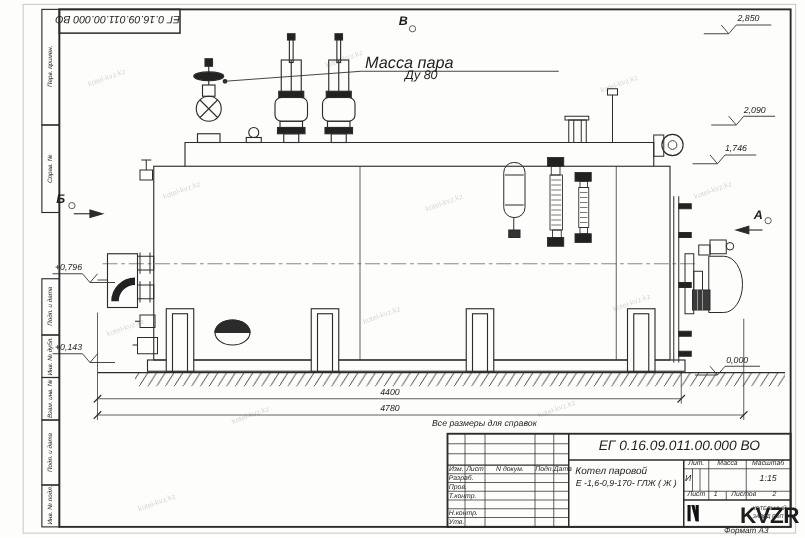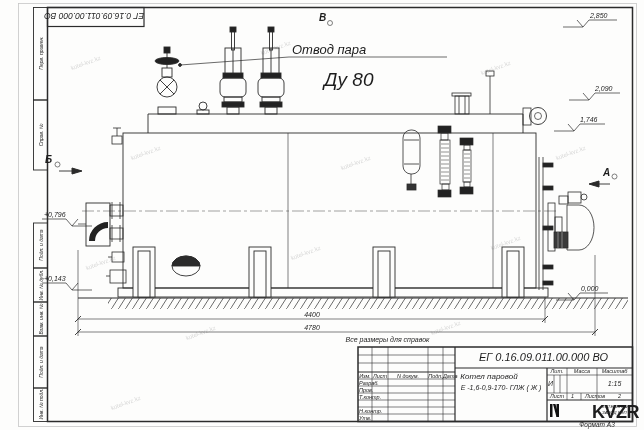--- a/index.html
+++ b/index.html
@@ -274,22 +274,22 @@
   <span class="t c" style="left:48px;top:11px;width:96px;font-size:8.5px;transform:rotate(180deg)">ЕГ 0.16.09.011.00.000  ВО</span>
 
   <span class="t rot" style="left:40.5px;top:53px;font-size:5px">Перв. примен.</span>
   <span class="t rot" style="left:40.5px;top:135px;font-size:5px">Справ. №</span>
   <span class="t rot" style="left:40.5px;top:245px;font-size:5px">Подп. и дата</span>
   <span class="t rot" style="left:40.5px;top:285px;font-size:5px">Инв. № дубл.</span>
   <span class="t rot" style="left:40.5px;top:319px;font-size:5px">Взам. инв. №</span>
   <span class="t rot" style="left:40.5px;top:362px;font-size:5px">Подп. и дата</span>
   <span class="t rot" style="left:40.5px;top:404px;font-size:5px">Инв. № подл.</span>
 
-  <span class="t" style="left:292px;top:43px;font-size:13px">Отвод пара</span>
-  <span class="t" style="left:324px;top:70px;font-size:19px">Ду 80</span>
+  <span class="t" style="left:292px;top:43px;font-size:13px">Масса пара</span>
+  <span class="t" style="left:324px;top:56px;font-size:10px">Ду 80</span>
 
   <span class="t" style="left:319px;top:13px;font-size:10px;font-weight:bold">В</span>
   <span class="t" style="left:603px;top:168px;font-size:10px;font-weight:bold">А</span>
   <span class="t" style="left:45px;top:155px;font-size:10px;font-weight:bold">Б</span>
 
   <span class="t" style="left:590px;top:12px;font-size:7px">2,850</span>
   <span class="t" style="left:595px;top:85px;font-size:7px">2,090</span>
   <span class="t" style="left:580px;top:116px;font-size:7px">1,746</span>
   <span class="t" style="left:581px;top:285px;font-size:7px">0,000</span>
   <span class="t" style="left:44px;top:211px;font-size:7px">+0,796</span>

